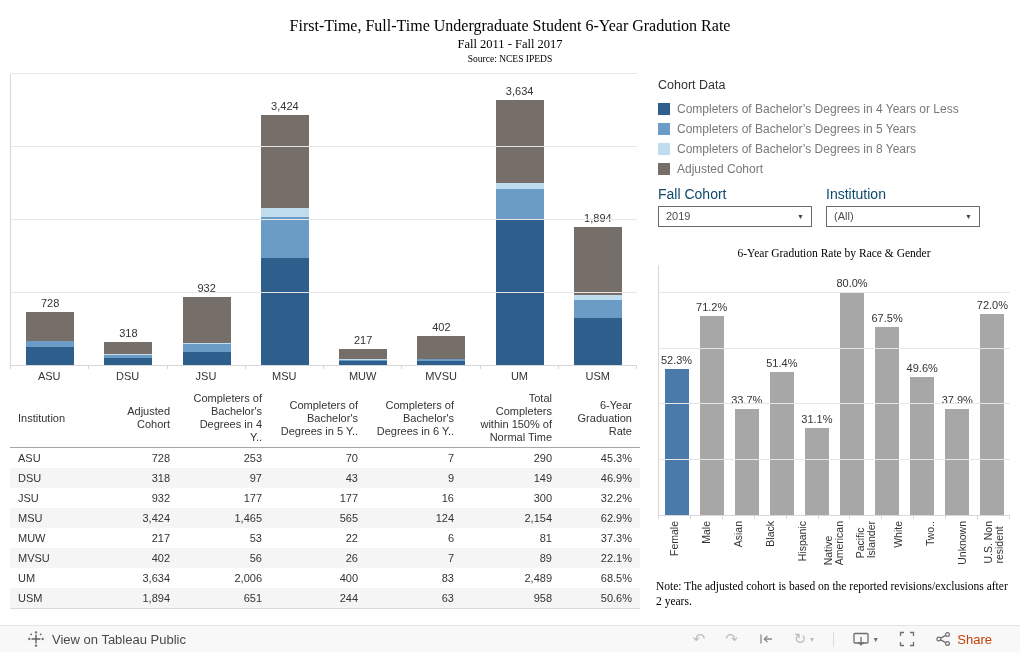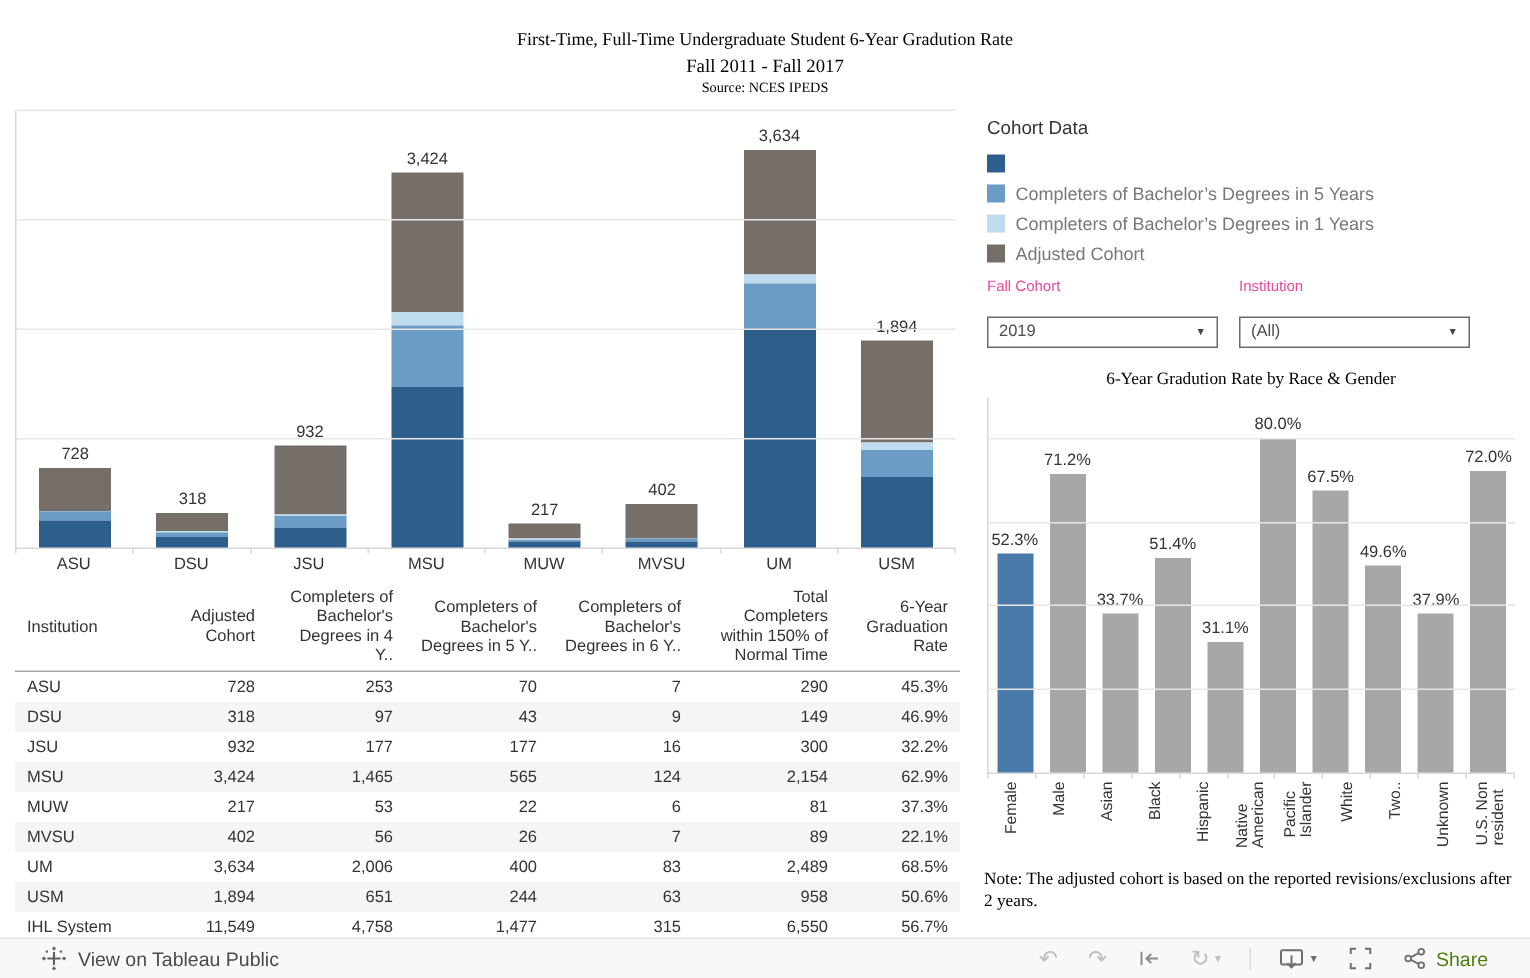--- a/index.html
+++ b/index.html
@@ -3,21 +3,21 @@
 <meta charset="utf-8">
 <style>
   * { margin:0; padding:0; box-sizing:border-box; }
   html,body { background:#fff; }
   .stage { position:relative; width:1020px; height:652px; background:#fff; overflow:hidden;
            font-family:"Liberation Sans","DejaVu Sans",sans-serif; color:#333; }
 
   
   .title-block { position:absolute; left:0; top:16; width:1020px; text-align:center;
                  font-family:"Liberation Serif","DejaVu Serif",serif; color:#000; top:16px;}
-  .title-main { font-size:12px; line-height:20px; }
+  .title-main { font-size:16px; line-height:20px; }
   .title-sub  { font-size:12.5px; line-height:17px; }
   .title-src  { font-size:9.5px;  line-height:13px; }
 
   
   .plot { position:absolute; background:#fff; }
   #main-plot { left:10px; top:74px; width:627px; height:292px;
                border-left:1px solid #d7d7d7; border-bottom:1px solid #d7d7d7; }
   #race-plot { left:658px; top:265px; width:352px; height:251px;
                border-left:1px solid #d7d7d7; border-bottom:1px solid #d7d7d7; }
   .gridline { position:absolute; left:0; right:0; height:1px; background:#e6e6e6; }
@@ -38,21 +38,21 @@
 
   
   #legend { position:absolute; left:658px; top:78px; }
   .legend-title { font-size:12.5px; color:#333; margin-bottom:7px; }
   .legend-item { display:flex; align-items:center; height:20px; }
   .swatch { width:12px; height:12px; margin-right:7px; flex:none; }
   .legend-label { font-size:12px; color:#787878; white-space:nowrap; }
   .filter { position:absolute; width:154px; }
   #filter-cohort { left:658px; top:186px; }
   #filter-inst   { left:826px; top:186px; }
-  .filter-label { font-size:10px; color:#ec4899; margin-bottom:14px; }
+  .filter-label { font-size:14px; color:#0c4a6e; margin-bottom:4px; }
   .dropdown { position:relative; height:21px; background:#fff; border:1px solid #6b6b6b;
               font-size:11px; color:#4e4e4e; line-height:19px; padding:0 18px 0 7px; cursor:pointer; }
   .dropdown .caret { position:absolute; right:7px; top:0; font-size:7px; color:#444; line-height:20px; }
 
   
   #data-table { position:absolute; left:10px; top:389px; width:630px; border-collapse:collapse;
                 font-size:11px; color:#333; table-layout:fixed; }
   #data-table th { font-weight:normal; text-align:right; vertical-align:middle;
                    padding:3px 8px; line-height:13px; white-space:pre-line;
                    border-bottom:1px solid #a6a6a6; }
@@ -72,21 +72,21 @@
   .tb-left { display:flex; align-items:center; gap:8px; font-size:13px; color:#4a4a4a; cursor:pointer; }
   .tb-right { display:flex; align-items:center; gap:0; }
   .tb-btn { display:flex; align-items:center; justify-content:center; padding:0 10px; height:24px; cursor:pointer; }
   .tb-btn svg, .tb-btn .glyph { display:block; }
   .glyph { font-size:15px; line-height:15px; font-family:"DejaVu Sans",sans-serif; }
   .dim   { color:#bdbdbd; }
   .mid   { color:#8b8b8b; }
   .dark  { color:#6e6e6e; }
   .tb-sep { width:1px; height:15px; background:#dcdcdc; margin:0 8px; }
   .tb-caret { font-size:7px; margin-left:2px; }
-  .share-label { font-size:13px; color:#4d7c0f; margin-left:6px; }
+  .share-label { font-size:13px; color:#c2410c; margin-left:6px; }
 </style>
 </head>
 <body>
 
 <div class="stage">
 
   <div class="title-block">
     <div class="title-main">First-Time, Full-Time Undergraduate Student 6-Year Gradution Rate</div>
     <div class="title-sub">Fall 2011 - Fall 2017</div>
     <div class="title-src">Source: NCES IPEDS</div>
@@ -288,45 +288,37 @@
         </tr>
         <tr class="alt">
           <td class="left">USM</td>
           <td>1,894</td>
           <td>651</td>
           <td>244</td>
           <td>63</td>
           <td>958</td>
           <td>50.6%</td>
         </tr>
-        <tr>
-          <td class="left">IHL System</td>
-          <td>11,549</td>
-          <td>4,758</td>
-          <td>1,477</td>
-          <td>315</td>
-          <td>6,550</td>
-          <td>56.7%</td>
-        </tr>
       </tbody>
   </table>
 
   <div id="legend">
     <div class="legend-title">Cohort Data</div>
     <div id="legend-items">
         <div class="legend-item">
           <div class="swatch" style="background: rgb(46, 94, 140);"></div>
+          <div class="legend-label">Completers of Bachelor’s Degrees in 4 Years or Less</div>
         </div>
         <div class="legend-item">
           <div class="swatch" style="background: rgb(106, 156, 198);"></div>
           <div class="legend-label">Completers of Bachelor’s Degrees in 5 Years</div>
         </div>
         <div class="legend-item">
           <div class="swatch" style="background: rgb(190, 220, 238);"></div>
-          <div class="legend-label">Completers of Bachelor’s Degrees in 1 Years</div>
+          <div class="legend-label">Completers of Bachelor’s Degrees in 8 Years</div>
         </div>
         <div class="legend-item">
           <div class="swatch" style="background: rgb(117, 110, 105);"></div>
           <div class="legend-label">Adjusted Cohort</div>
         </div>
       </div>
   </div>
 
   <div class="filter" id="filter-cohort">
     <div class="filter-label">Fall Cohort</div>

